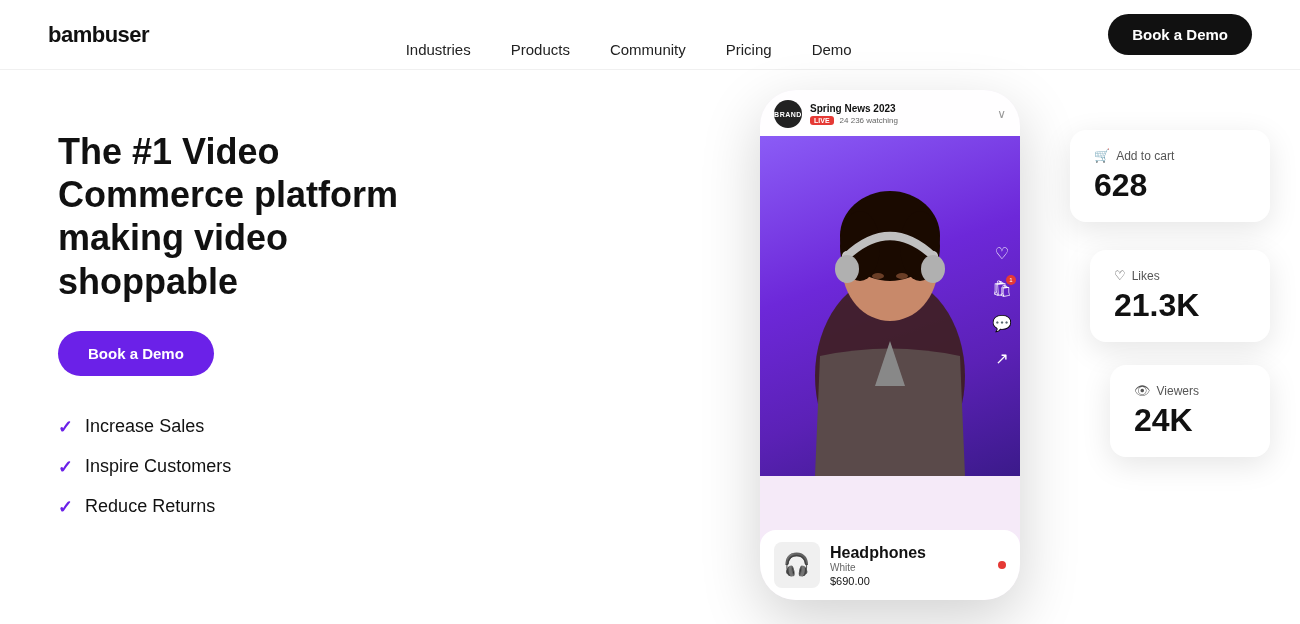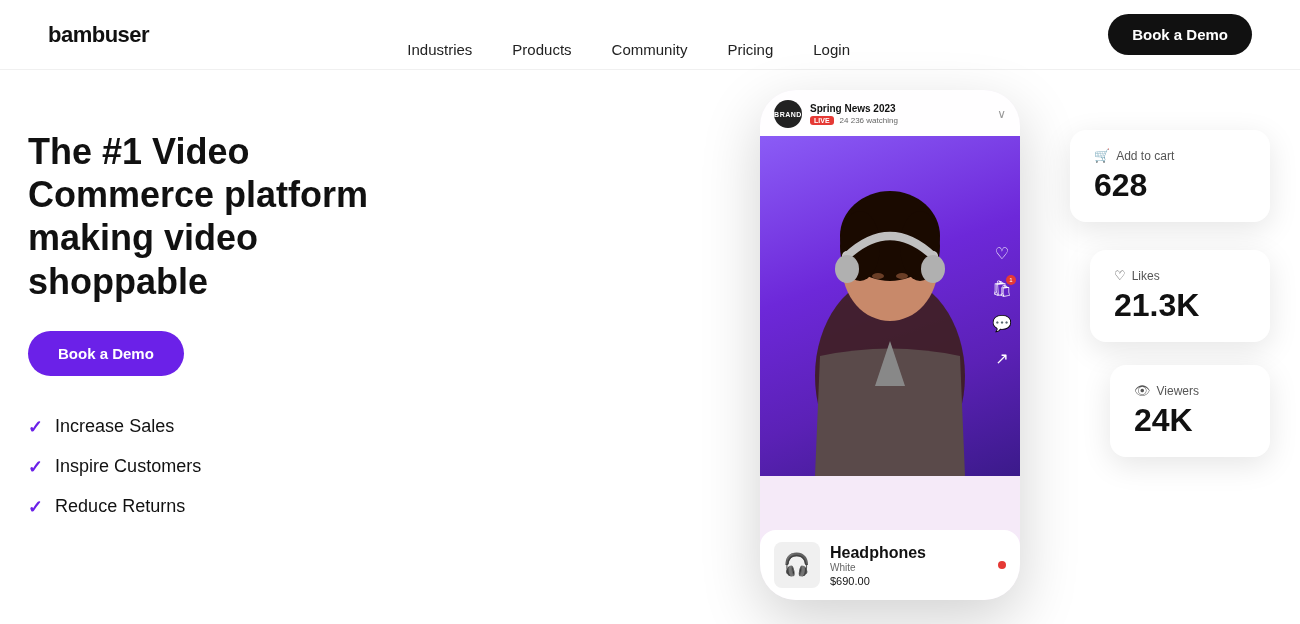--- a/index.html
+++ b/index.html
@@ -15,21 +15,21 @@
     .nav-links a { font-size: 15px; color: #222; text-decoration: none; font-weight: 400; margin-top: 30px; }
     .book-demo-btn-nav {
       background: #111; color: #fff; border: none; border-radius: 24px;
       padding: 12px 24px; font-size: 15px; font-weight: 600; cursor: pointer;
     }
 
     
     .main { display: flex; position: relative; height: calc(624px - 70px); }
 
     
-    .left { flex: 0 0 480px; padding: 60px 48px 0 28px; }
+    .left { flex: 0 0 480px; padding: 60px 48px 0 58px; }
     .headline { font-size: 36px; font-weight: 700; color: #111; line-height: 1.2; margin-bottom: 28px; }
     .book-demo-btn-hero {
       background: #6b21e8; color: #fff; border: none; border-radius: 30px;
       padding: 14px 30px; font-size: 15px; font-weight: 600; cursor: pointer; margin-bottom: 40px;
     }
     .feature-list { list-style: none; }
     .feature-list li { display: flex; align-items: center; gap: 12px; font-size: 18px; color: #111; margin-bottom: 18px; font-weight: 500; }
     .check-icon { color: #6b21e8; font-size: 18px; font-weight: 700; }
 
     
@@ -122,21 +122,21 @@
 </head>
 <body>
 
 <nav>
   <div class="logo">bambuser</div>
   <div class="nav-links">
     <a href="#">Industries</a>
     <a href="#">Products</a>
     <a href="#">Community</a>
     <a href="#">Pricing</a>
-    <a href="#">Login</a>
+    <a href="#">Demo</a>
   </div>
   <button class="book-demo-btn-nav">Book a Demo</button>
 </nav>
 
 <div class="main">
 
   <div class="left">
     <h1 class="headline">The #1 Video Commerce platform making video shoppable</h1>
     <button class="book-demo-btn-hero">Book a Demo</button>
     <ul class="feature-list">

